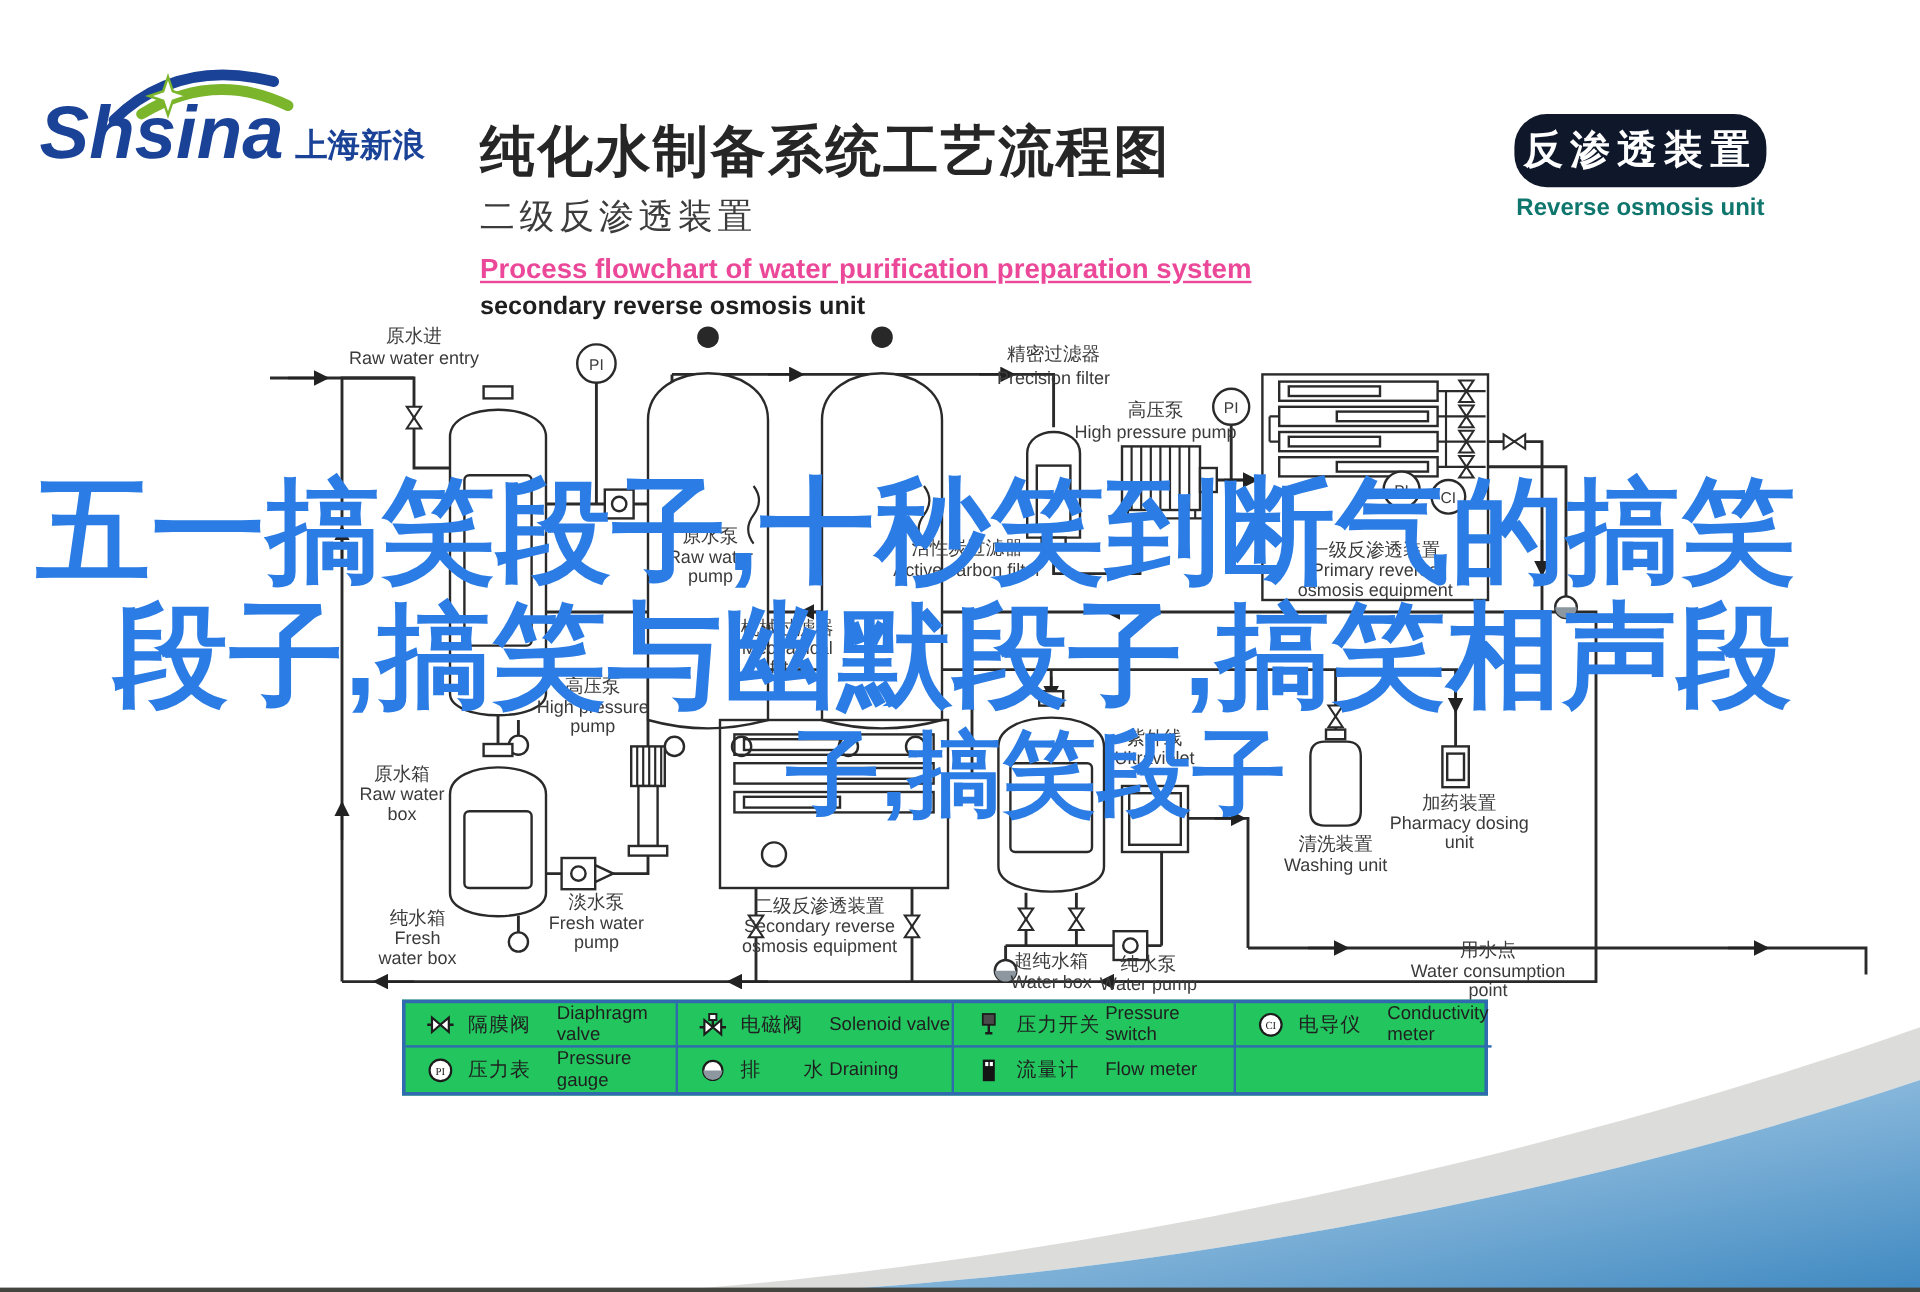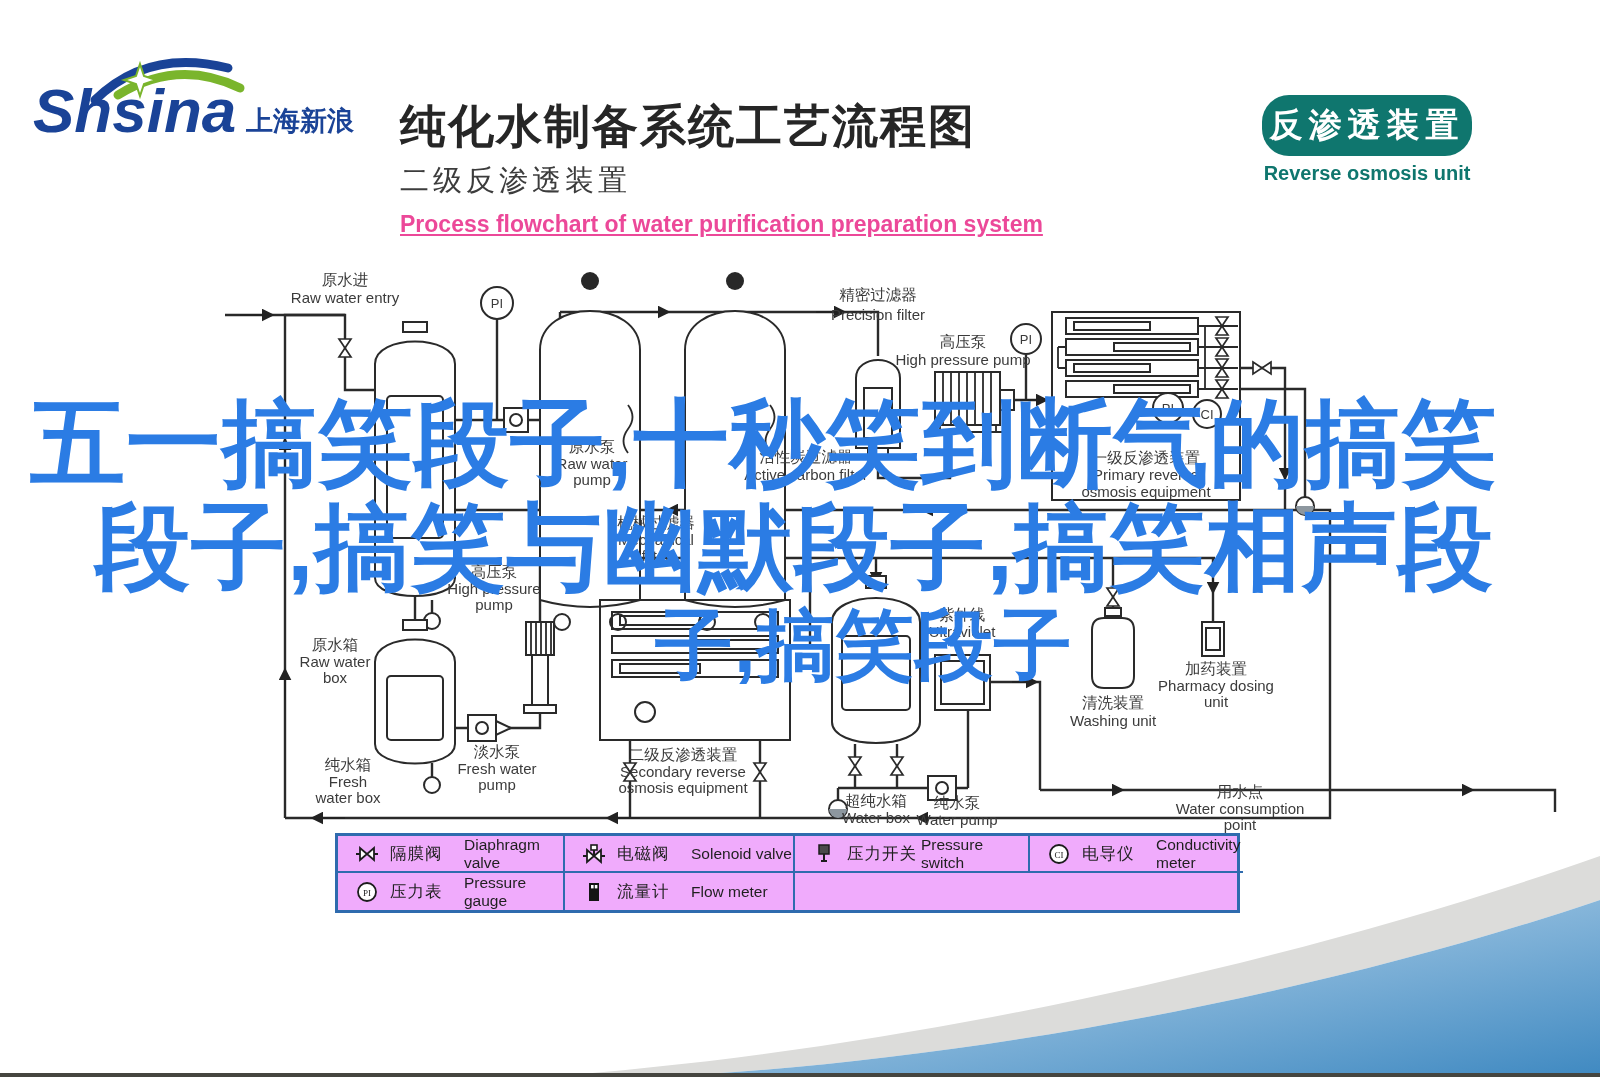--- a/index.html
+++ b/index.html
@@ -8,21 +8,21 @@
   .abs{position:absolute;}
 
   
   #logo{left:28px;top:36px;width:330px;height:110px;}
   #titles{left:400px;top:100px;width:800px;}
   .t-cn{font-size:46px;font-weight:bold;color:#262626;letter-spacing:2px;line-height:1.15;}
   .t-sub{font-size:29px;color:#3c3c3c;margin-top:8px;letter-spacing:4px;}
   .t-en1{font-size:23px;font-weight:bold;color:#ec4899;margin-top:10px;text-decoration:underline;}
   .t-en2{font-size:21px;font-weight:bold;color:#1f1f1f;margin-top:6px;}
   #badge{left:1262px;top:95px;width:210px;text-align:center;}
-  #badge .pill{display:block;background:#0f766e;color:#fff;font-size:33px;font-weight:bold;
+  #badge .pill{display:block;background:#0f172a;color:#fff;font-size:33px;font-weight:bold;
       letter-spacing:6px;border-radius:27px;padding:8px 0;}
   #badge .sub{display:block;margin-top:6px;font-size:20px;font-weight:bold;color:#0f766e;}
 
   
   .wm{color:#2b7ce4;font-weight:bold;white-space:nowrap;z-index:30;line-height:1;}
   #wm1{left:30px;top:396px;font-size:95px;letter-spacing:1px;}
   #wm2{left:95px;top:500px;font-size:95px;letter-spacing:1px;}
   #wm3{left:655px;top:606px;font-size:78px;letter-spacing:1px;}
 
   
@@ -32,21 +32,21 @@
   .en{font-size:15px;}
   .gtxt{font-family:"Liberation Serif",serif;font-size:13px;fill:#222;}
   .pipe{stroke:#2a2a2a;stroke-width:2.4;fill:none;}
   .thin{stroke:#2a2a2a;stroke-width:1.8;fill:none;}
   .eq{stroke:#2a2a2a;stroke-width:2;fill:#fff;}
   .eqn{stroke:#2a2a2a;stroke-width:2;fill:none;}
 
   
   #legend{left:335px;top:833px;width:905px;z-index:20;
       display:grid;grid-template-columns:227px 230px 235px 213px;
-      background:#f0abfc;border:3px solid #2f6bae;box-sizing:border-box;}
+      background:#22c55e;border:3px solid #2f6bae;box-sizing:border-box;}
   .lcell{height:37px;display:flex;align-items:center;padding-left:14px;
       border-right:2px solid #2f6bae;border-bottom:2px solid #2f6bae;box-sizing:border-box;}
   .lcell:nth-child(4n){border-right:none;}
   .lcell:nth-child(n+5){border-bottom:none;}
   .licon{width:30px;height:24px;margin-right:8px;flex:none;}
   .lcn{font-size:16.5px;color:#1f1f1f;min-width:74px;letter-spacing:1px;}
   .len{font-size:15.5px;color:#1f1f1f;}
 
   
   #swoosh{left:0;top:0;width:1600px;height:1077px;z-index:5;pointer-events:none;}
@@ -71,20 +71,21 @@
   <path d="M90,59 Q150,22 212,52" fill="none" stroke="#7ab52c" stroke-width="9" stroke-linecap="round"></path>
   <path d="M112,28 L116,40 L128,44 L116,48 L112,60 L108,48 L96,44 L108,40 Z" fill="#fff" stroke="#7ab52c" stroke-width="2"></path>
   <text x="5" y="96" font-size="62" font-weight="bold" font-style="italic" fill="#1a4397" font-family="Liberation Sans, sans-serif">Shsina</text>
   <text x="218" y="94" font-size="27" font-weight="bold" fill="#1a4397" font-family="Liberation Sans, sans-serif">上海新浪</text>
 </svg>
 
 <div id="titles" class="abs">
   <div class="t-cn">纯化水制备系统工艺流程图</div>
   <div class="t-sub">二级反渗透装置</div>
   <div class="t-en1">Process flowchart of water purification preparation system</div>
+  <div class="t-en2">secondary reverse osmosis unit</div>
 </div>
 
 <div id="badge" class="abs">
   <span class="pill">反渗透装置</span>
   <span class="sub">Reverse osmosis unit</span>
 </div>
 
 <svg id="diagram" class="abs" viewBox="0 0 1600 1077">
   <defs>
     <marker id="ar" viewBox="0 0 10 10" refX="8" refY="5" markerWidth="6.5" markerHeight="6.5" orient="auto-start-reverse">
@@ -426,20 +427,29 @@
       <svg viewBox="0 0 24 24" width="30" height="24">
           <circle cx="12" cy="12" r="9" fill="#fff" stroke="#1c1c1c" stroke-width="1.8"></circle>
           <text x="12" y="15.5" text-anchor="middle" font-size="9" font-family="Liberation Serif,serif" fill="#1c1c1c">PI</text>
         </svg></span>
     <span class="lcn">压力表</span>
     <span class="len">Pressure gauge</span>
   </div>
   <div class="lcell">
     <span class="licon">
       <svg viewBox="0 0 24 24" width="30" height="24">
+          <circle cx="12" cy="12" r="8" fill="#fff" stroke="#1c1c1c" stroke-width="1.8"></circle>
+          <path d="M4,12 A8,8 0 0 0 20,12 Z" fill="#8d979f"></path>
+        </svg></span>
+    <span class="lcn">排　　水</span>
+    <span class="len">Draining</span>
+  </div>
+  <div class="lcell">
+    <span class="licon">
+      <svg viewBox="0 0 24 24" width="30" height="24">
           <rect x="7" y="3" width="10" height="18" fill="#141414"></rect>
           <rect x="9" y="5" width="2.6" height="3.4" fill="#fff"></rect>
           <rect x="12.8" y="5" width="2.6" height="3.4" fill="#fff"></rect>
         </svg></span>
     <span class="lcn">流量计</span>
     <span class="len">Flow meter</span>
   </div>
 </div>
 
 <div id="wm1" class="abs wm">五一搞笑段子,十秒笑到断气的搞笑</div>

